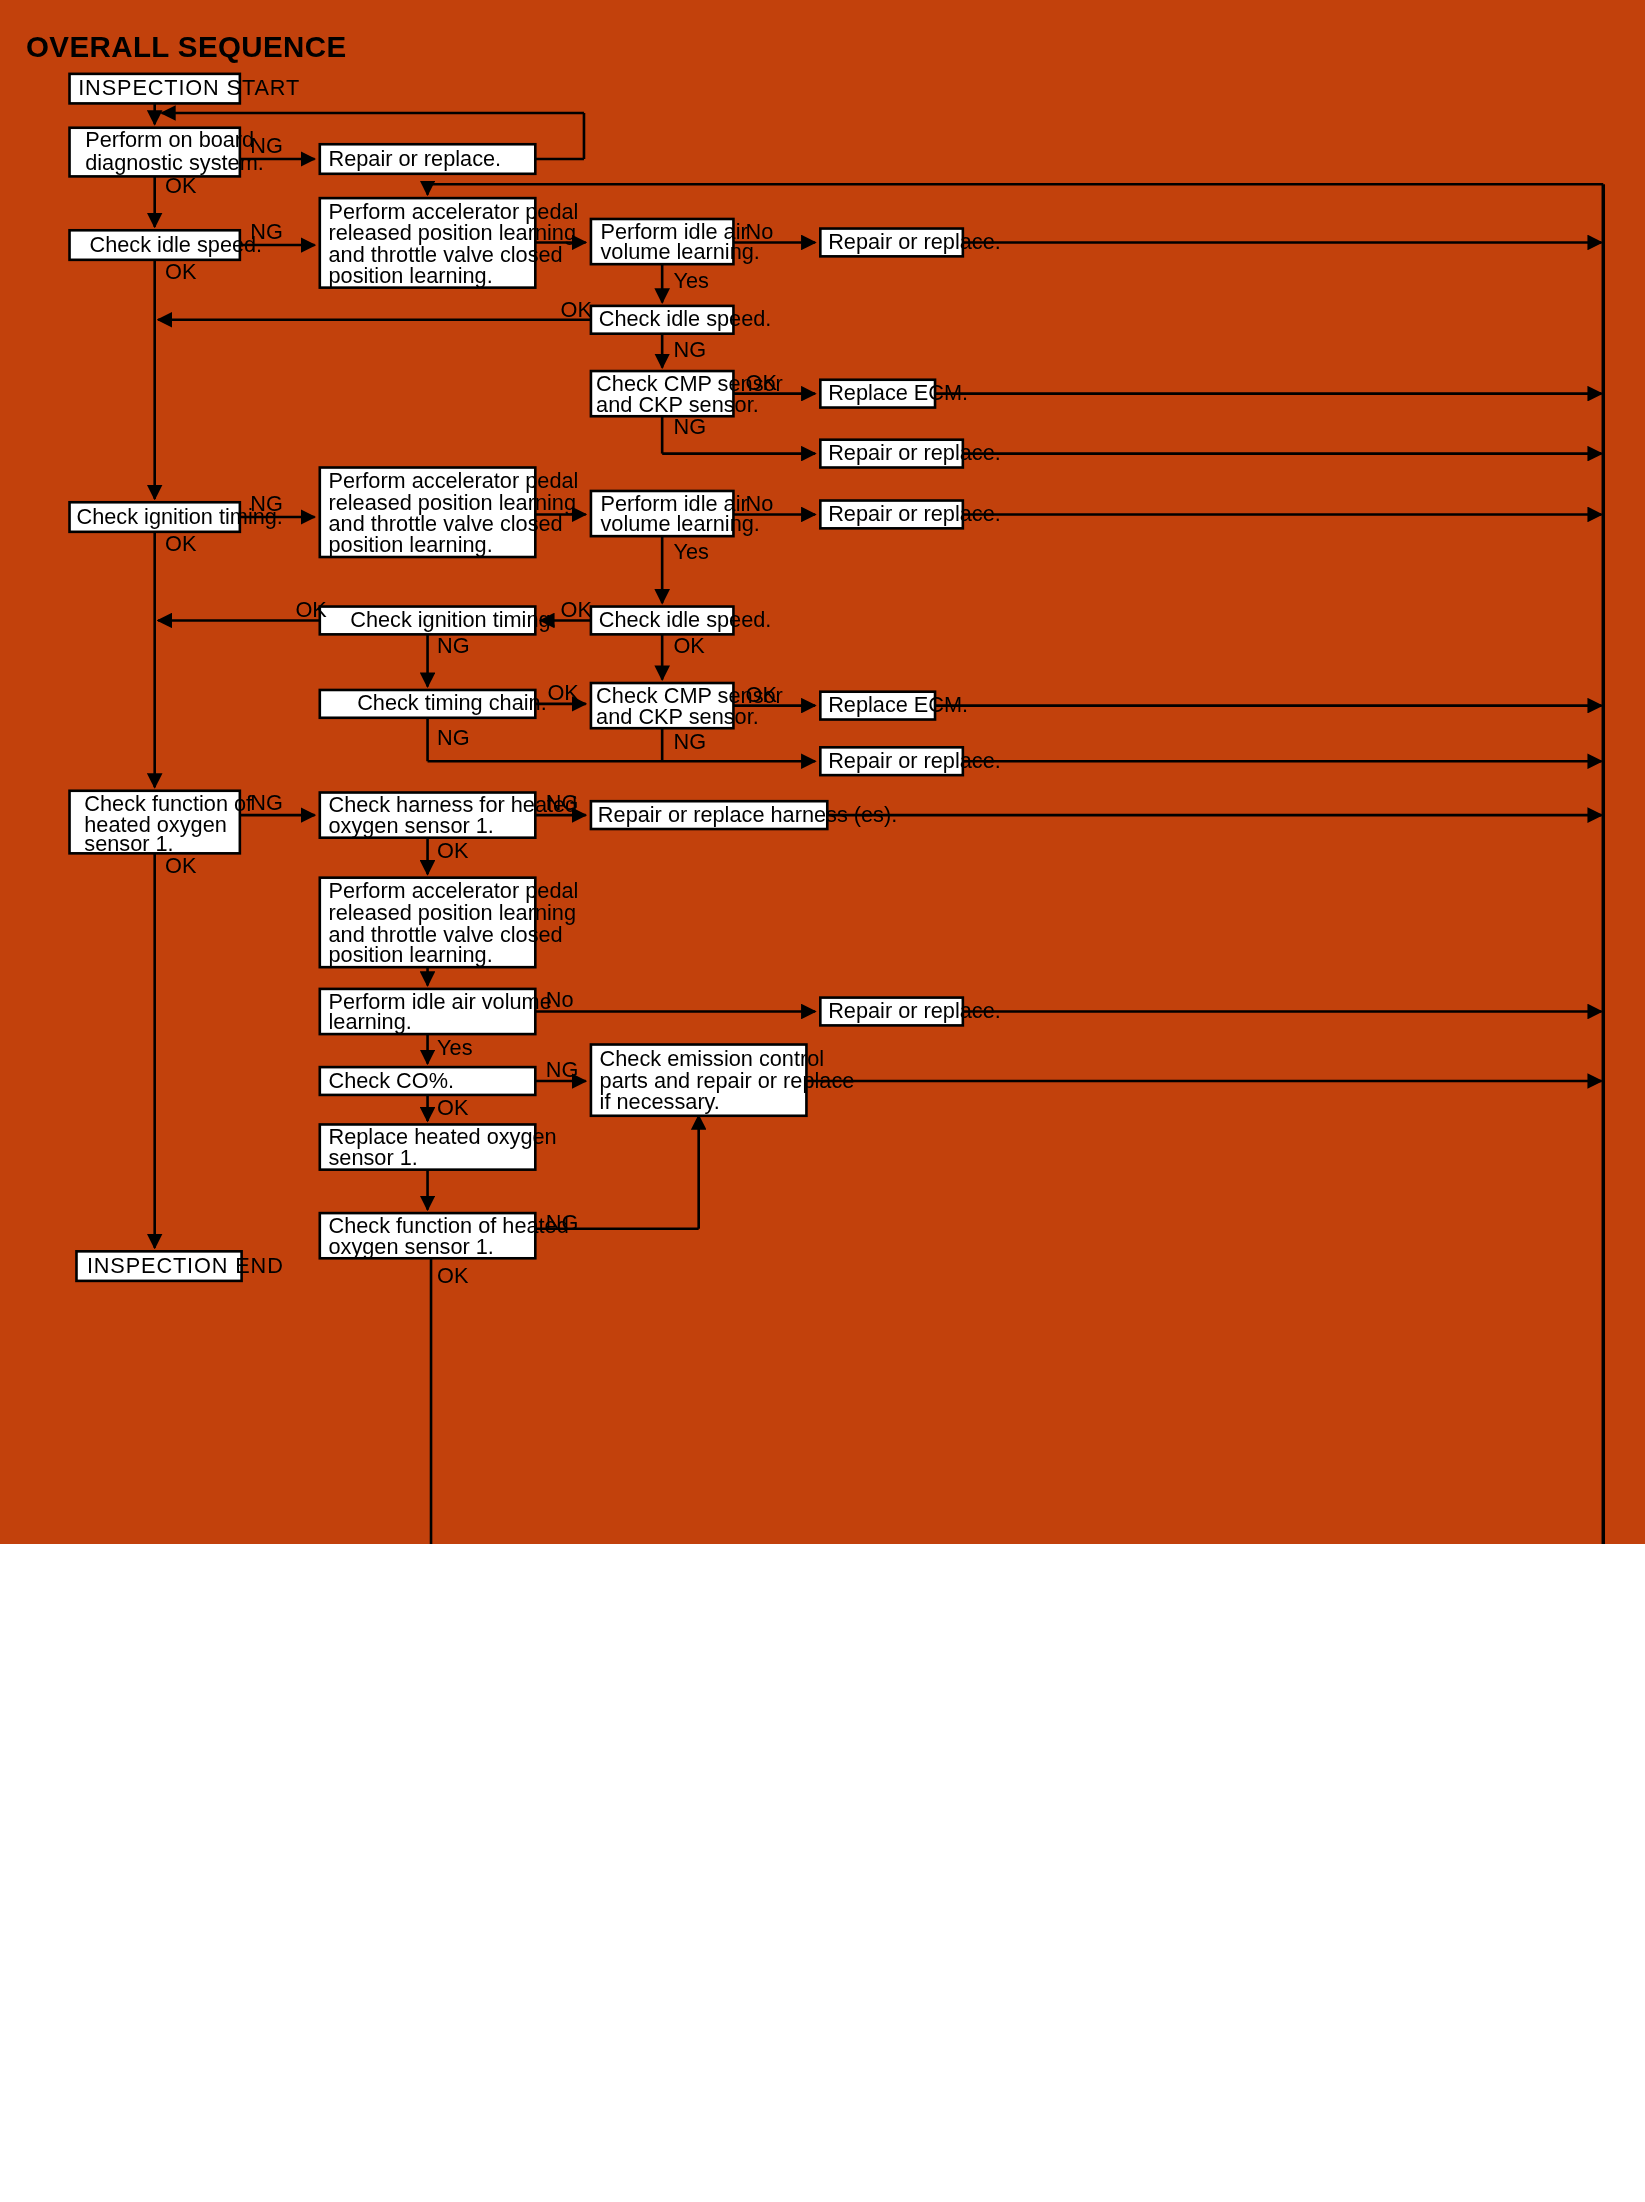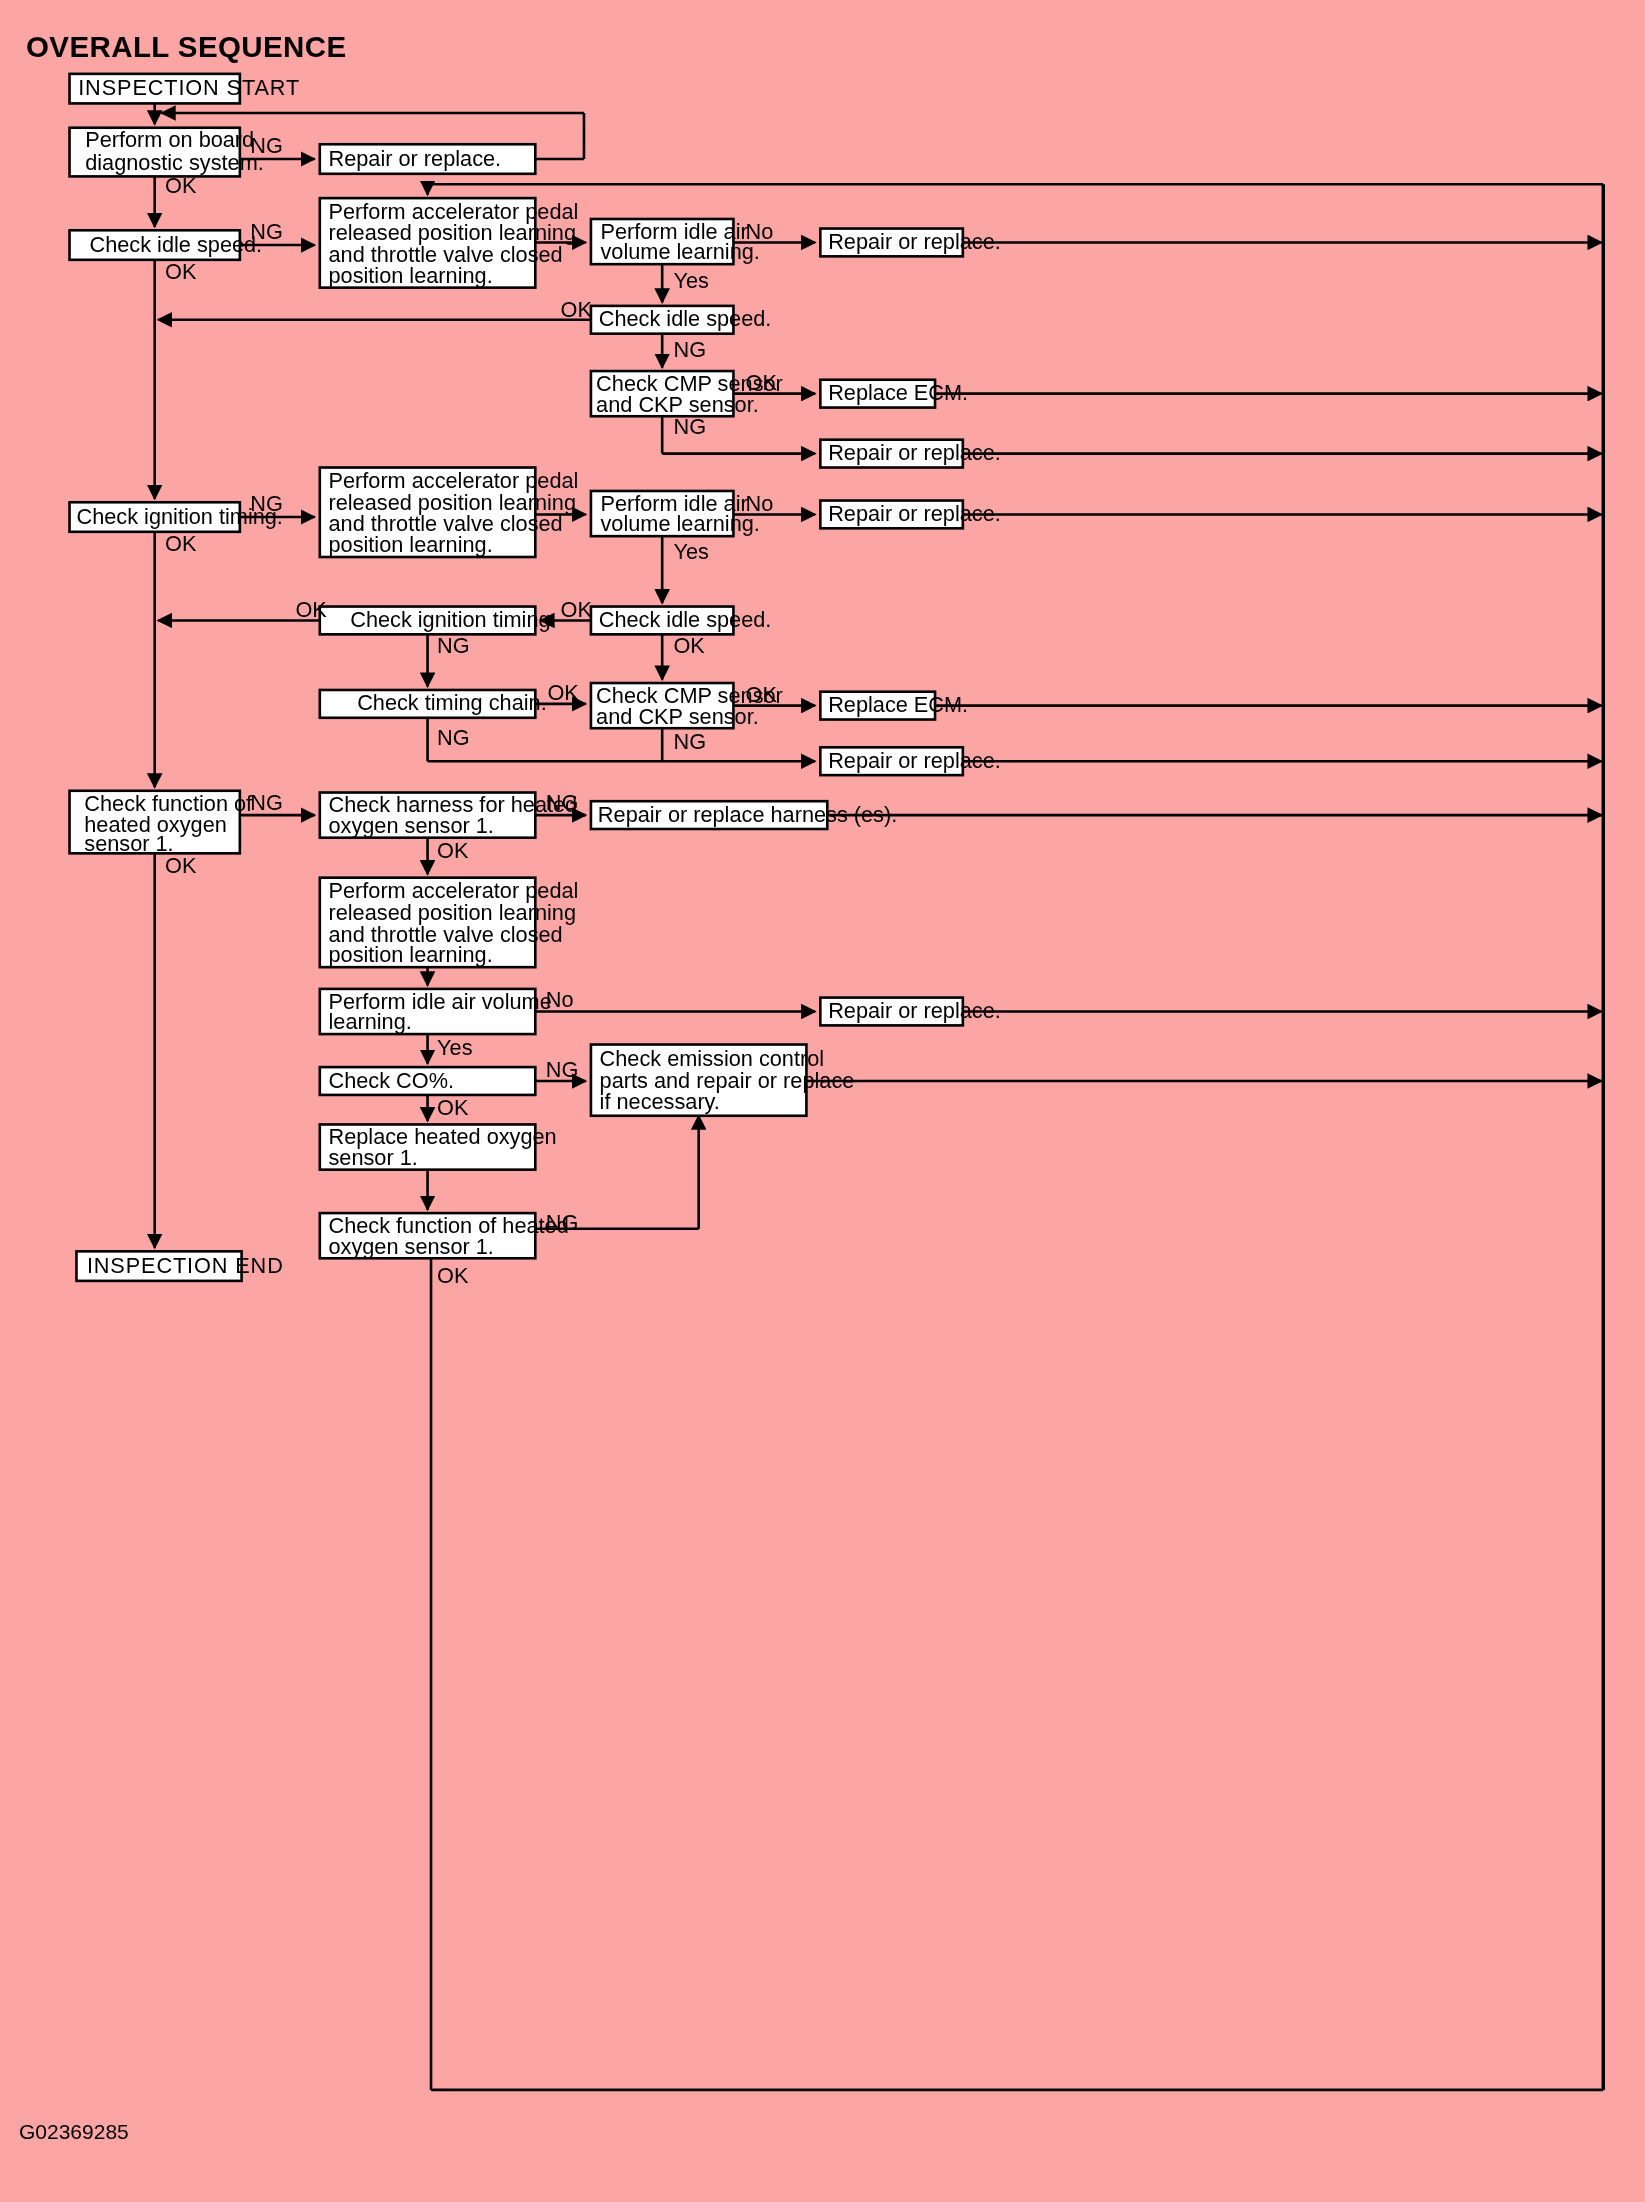--- a/index.html
+++ b/index.html
@@ -1,17 +1,17 @@
 <!DOCTYPE html>
 <html style="font-size:14px"><head>
 <meta charset="utf-8">
 <style>
   html,body{margin:0;padding:0;background:#ffffff;}
   body{font-family:"Liberation Sans", sans-serif;color:#000;}
-  #page{position:relative;width:1645px;height:2202px;background:#fca5a5;overflow:hidden;}
+  #page{position:relative;width:1645px;height:1544px;background:#c2410c;overflow:hidden;}
   #page-title{
     position:absolute;left:26px;top:29.5px;
     font-size:29.5px;font-weight:bold;letter-spacing:0.4px;
     font-family:"Liberation Sans", sans-serif;
   }
   #figure-id{
     position:absolute;left:19px;top:2120px;
     font-size:21px;font-family:Liberation Sans, sans-serif;
   }
   svg#flow{position:absolute;left:0;top:0;width:1645px;height:2202px;}

